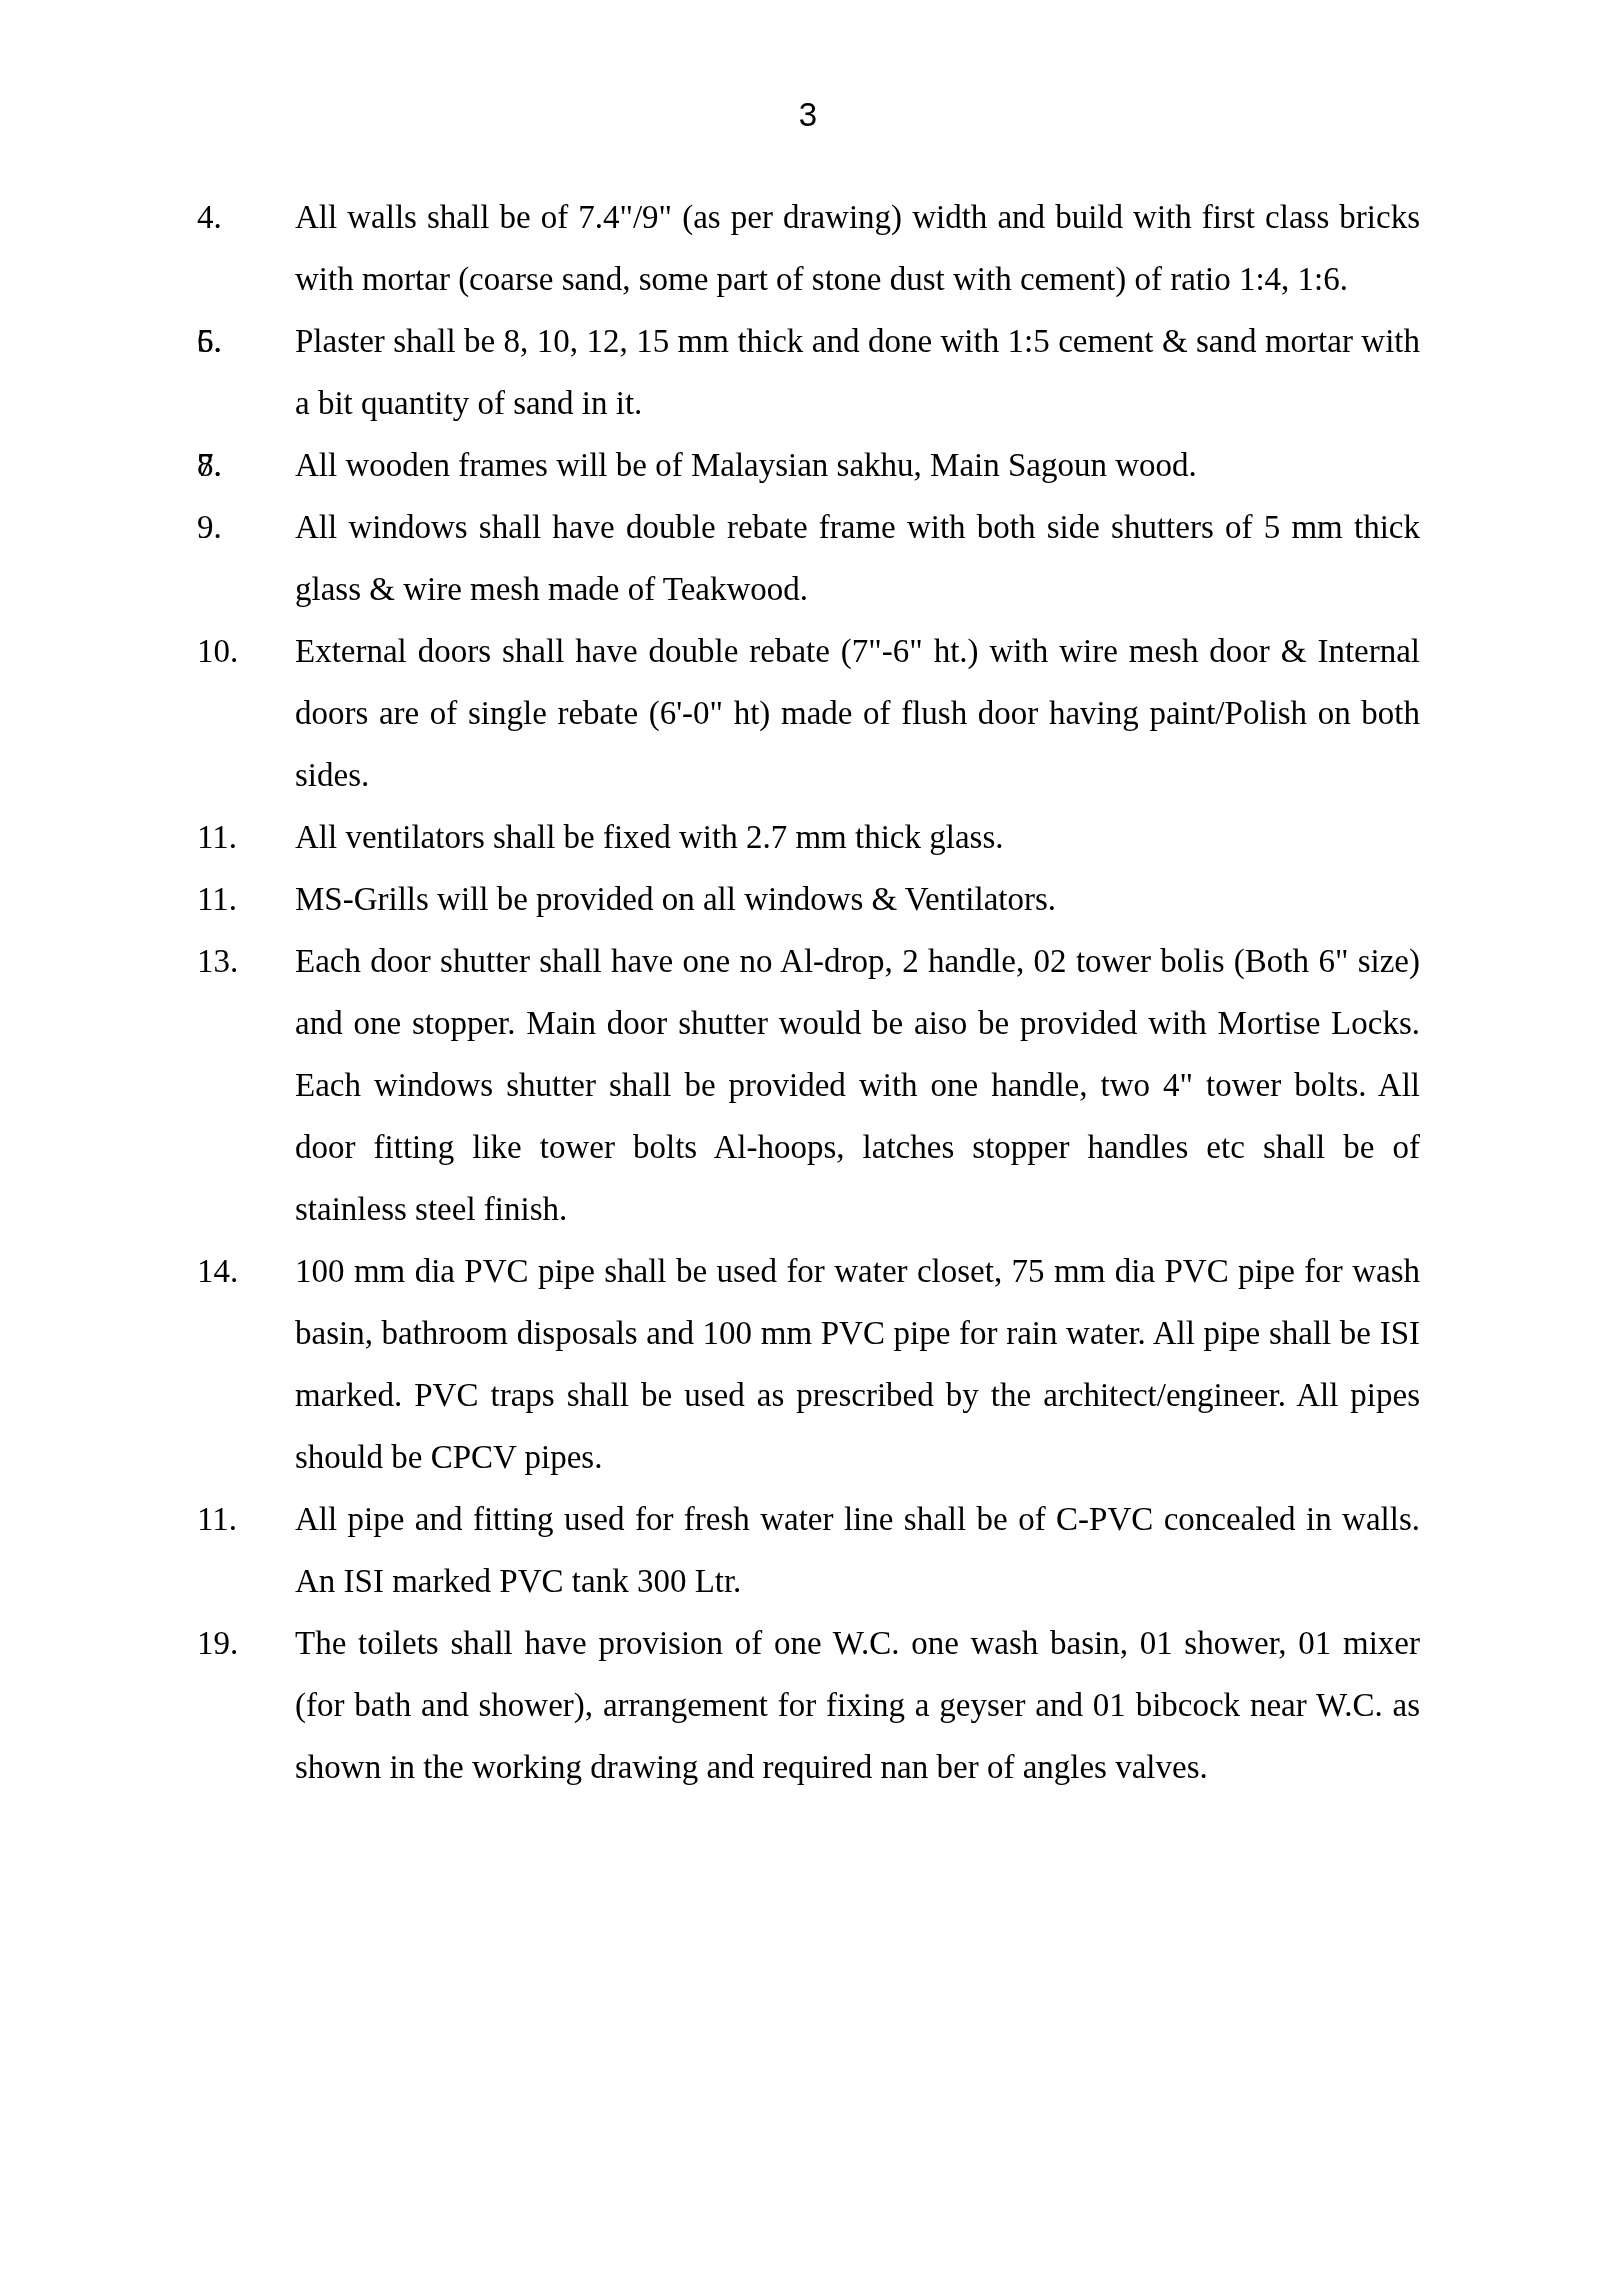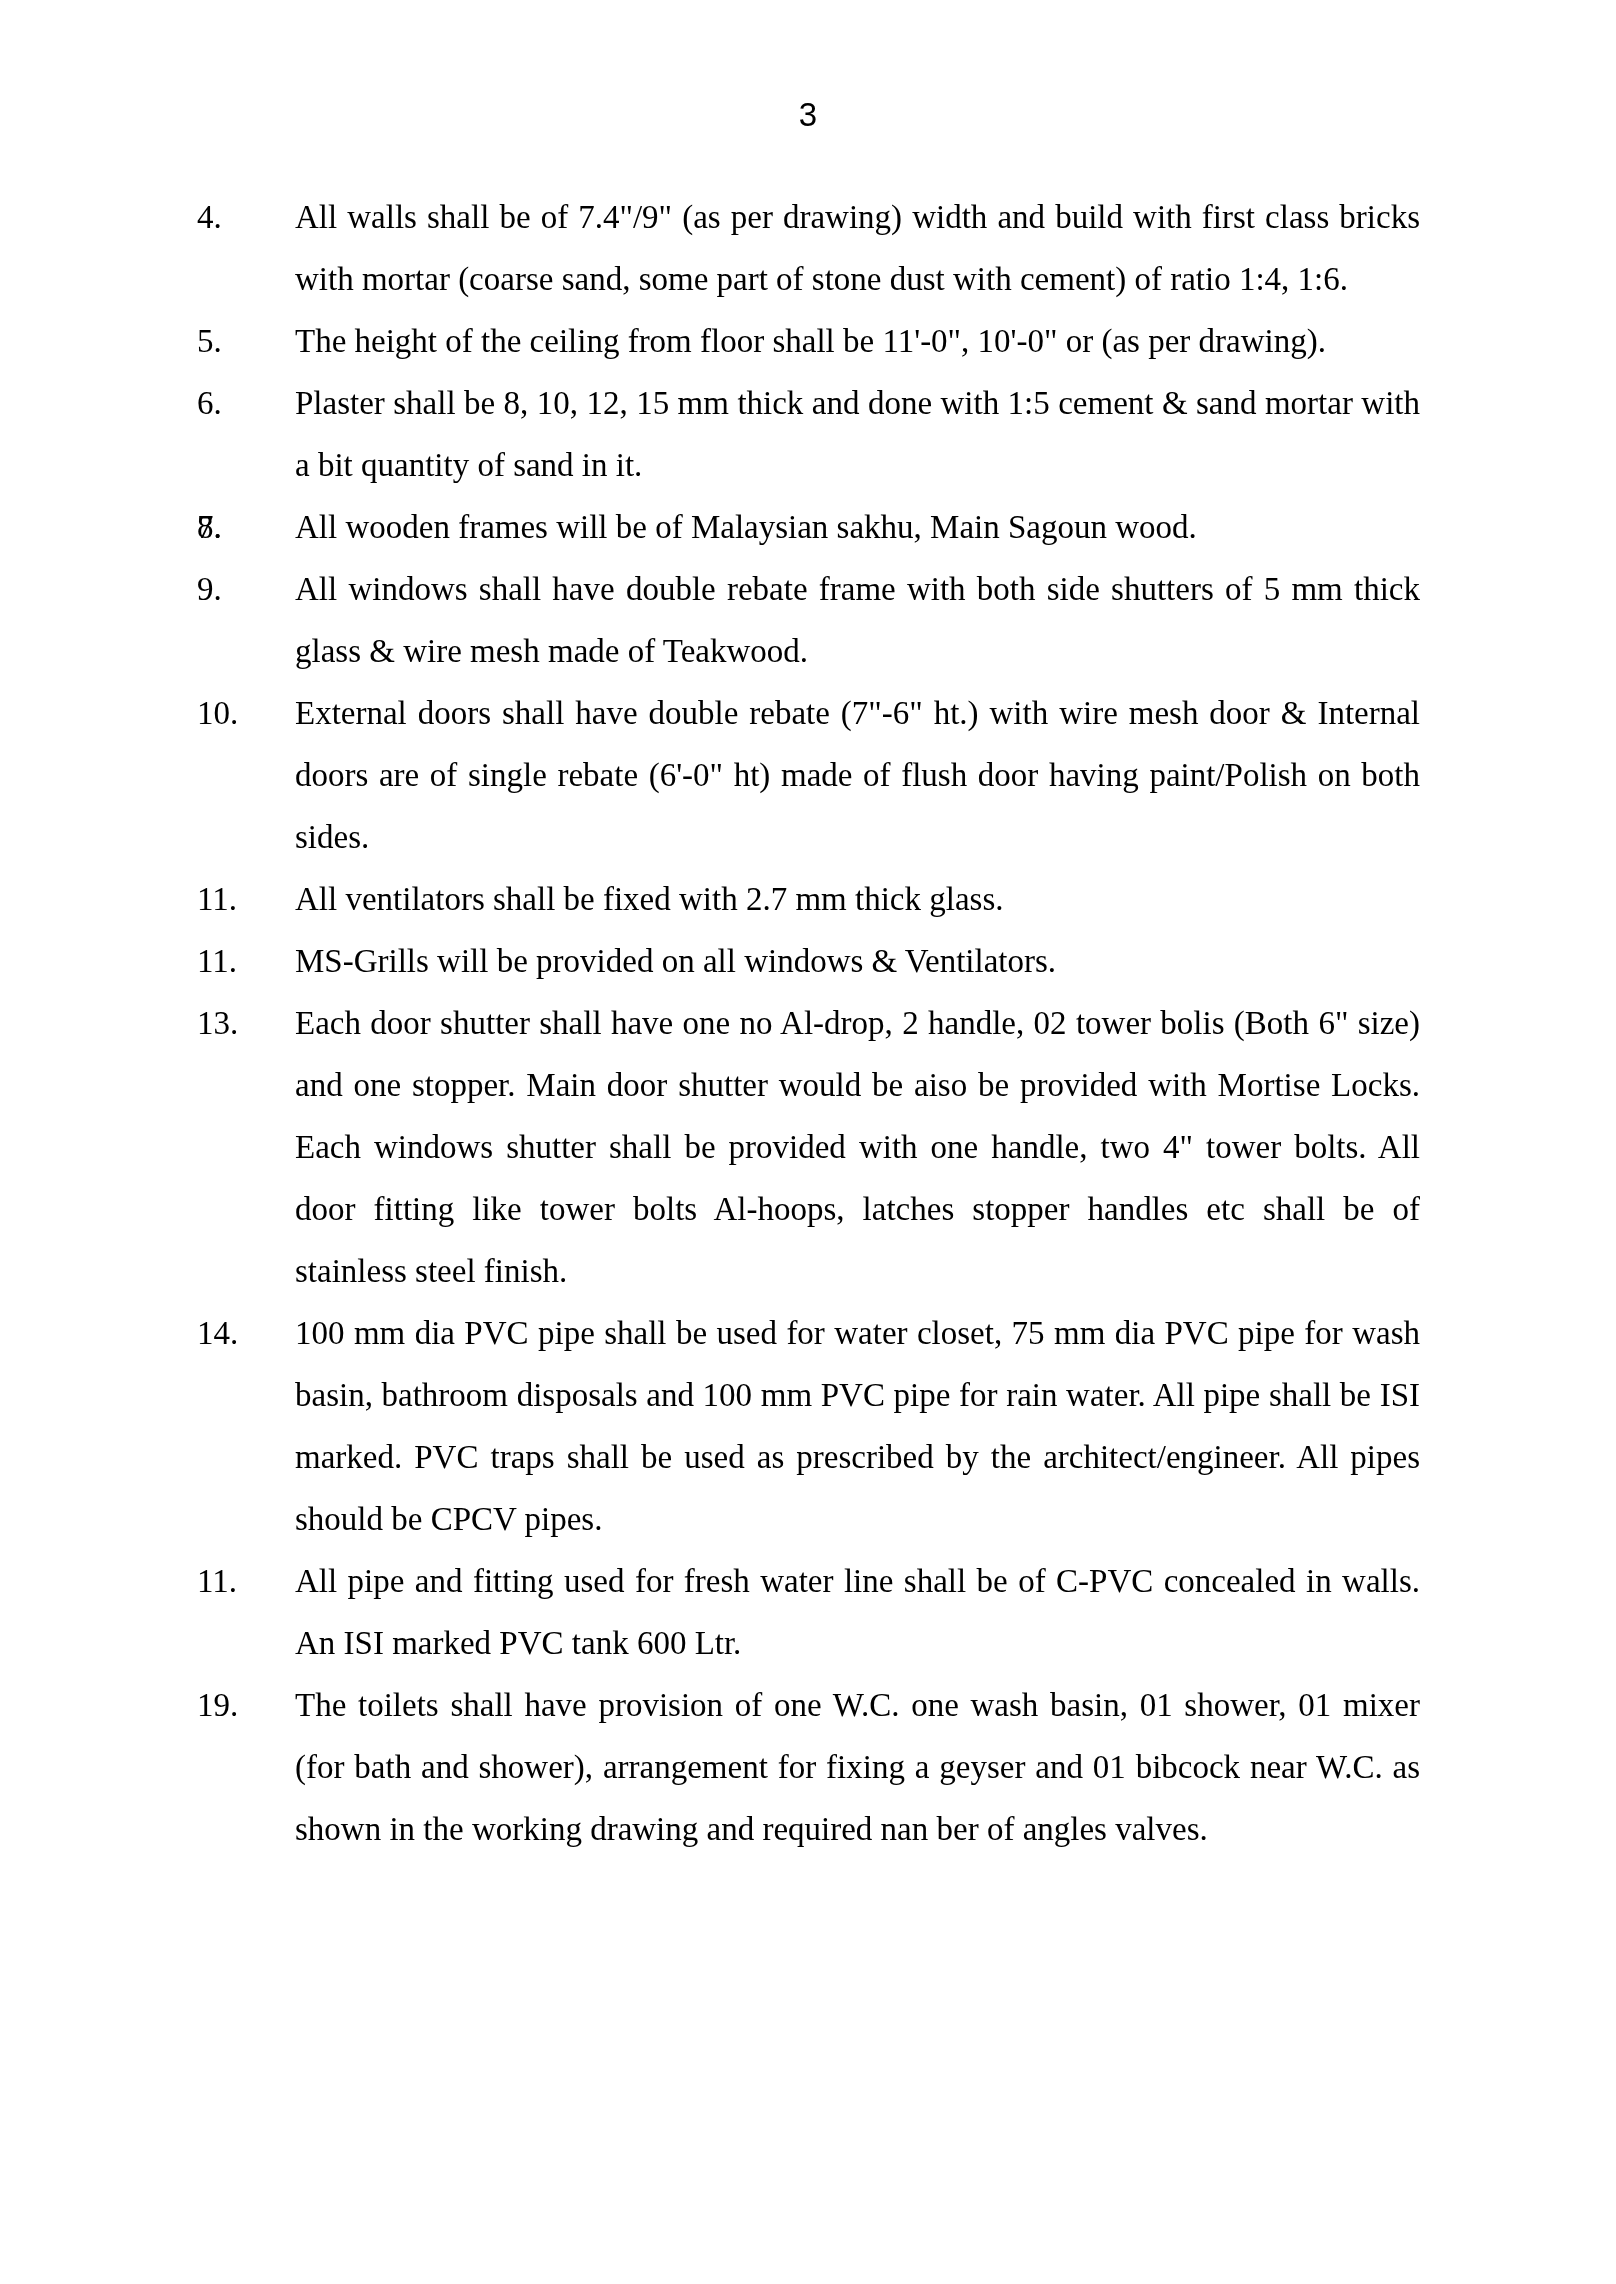--- a/index.html
+++ b/index.html
@@ -49,27 +49,27 @@
     text-align: left;
   }
 </style>
 </head>
 <body>
 
 <div class="page">
   <div class="page-number">3</div>
   <div class="numbered-list">
       <div class="item"><span class="num">4.</span><span>All walls shall be of 7.4"/9" (as per drawing) width and build with first class bricks with mortar (coarse sand, some part of stone dust with cement) of ratio 1:4, 1:6.</span></div>
-      <div class="item"><span class="num">5.</span><span>The height of the ceiling from floor shall be 11'-0", 10'-0" or (as per drawing).</span></div>
+      <div class="item"><span class="num">5.</span></div>
       <div class="item"><span class="num">6.</span><span>Plaster shall be 8, 10, 12, 15 mm thick and done with 1:5 cement &amp; sand mortar with a bit quantity of sand in it.</span></div>
       <div class="item"><span class="num">7.</span></div>
       <div class="item"><span class="num">8.</span><span>All wooden frames will be of Malaysian sakhu, Main Sagoun wood.</span></div>
       <div class="item"><span class="num">9.</span><span>All windows shall have double rebate frame with both side shutters of 5 mm thick glass &amp; wire mesh made of Teakwood.</span></div>
       <div class="item"><span class="num">10.</span><span>External doors shall have double rebate (7"-6" ht.) with wire mesh door &amp; Internal doors are of single rebate (6'-0" ht) made of flush door having paint/Polish on both sides.</span></div>
       <div class="item"><span class="num">11.</span><span>All ventilators shall be fixed with 2.7 mm thick glass.</span></div>
       <div class="item"><span class="num">11.</span><span>MS-Grills will be provided on all windows &amp; Ventilators.</span></div>
       <div class="item"><span class="num">13.</span><span>Each door shutter shall have one no Al-drop, 2 handle, 02 tower bolis (Both 6" size) and one stopper. Main door shutter would be aiso be provided with Mortise Locks. Each windows shutter shall be provided with one handle, two 4" tower bolts. All door fitting like tower bolts Al-hoops, latches stopper handles etc shall be of stainless steel finish.</span></div>
       <div class="item"><span class="num">14.</span><span>100 mm dia PVC pipe shall be used for water closet, 75 mm dia PVC pipe for wash basin, bathroom disposals and 100 mm PVC pipe for rain water. All pipe shall be ISI marked. PVC traps shall be used as prescribed by the architect/engineer. All pipes should be CPCV pipes.</span></div>
-      <div class="item"><span class="num">11.</span><span>All pipe and fitting used for fresh water line shall be of C-PVC concealed in walls. An ISI marked PVC tank 600 Ltr.</span></div>
+      <div class="item"><span class="num">11.</span><span>All pipe and fitting used for fresh water line shall be of C-PVC concealed in walls. An ISI marked PVC tank 300 Ltr.</span></div>
       <div class="item"><span class="num">19.</span><span>The toilets shall have provision of one W.C. one wash basin, 01 shower, 01 mixer (for bath and shower), arrangement for fixing a geyser and 01 bibcock near W.C. as shown in the working drawing and required nan ber of angles valves.</span></div>
     </div>
 </div>
 
 
 </body></html>

